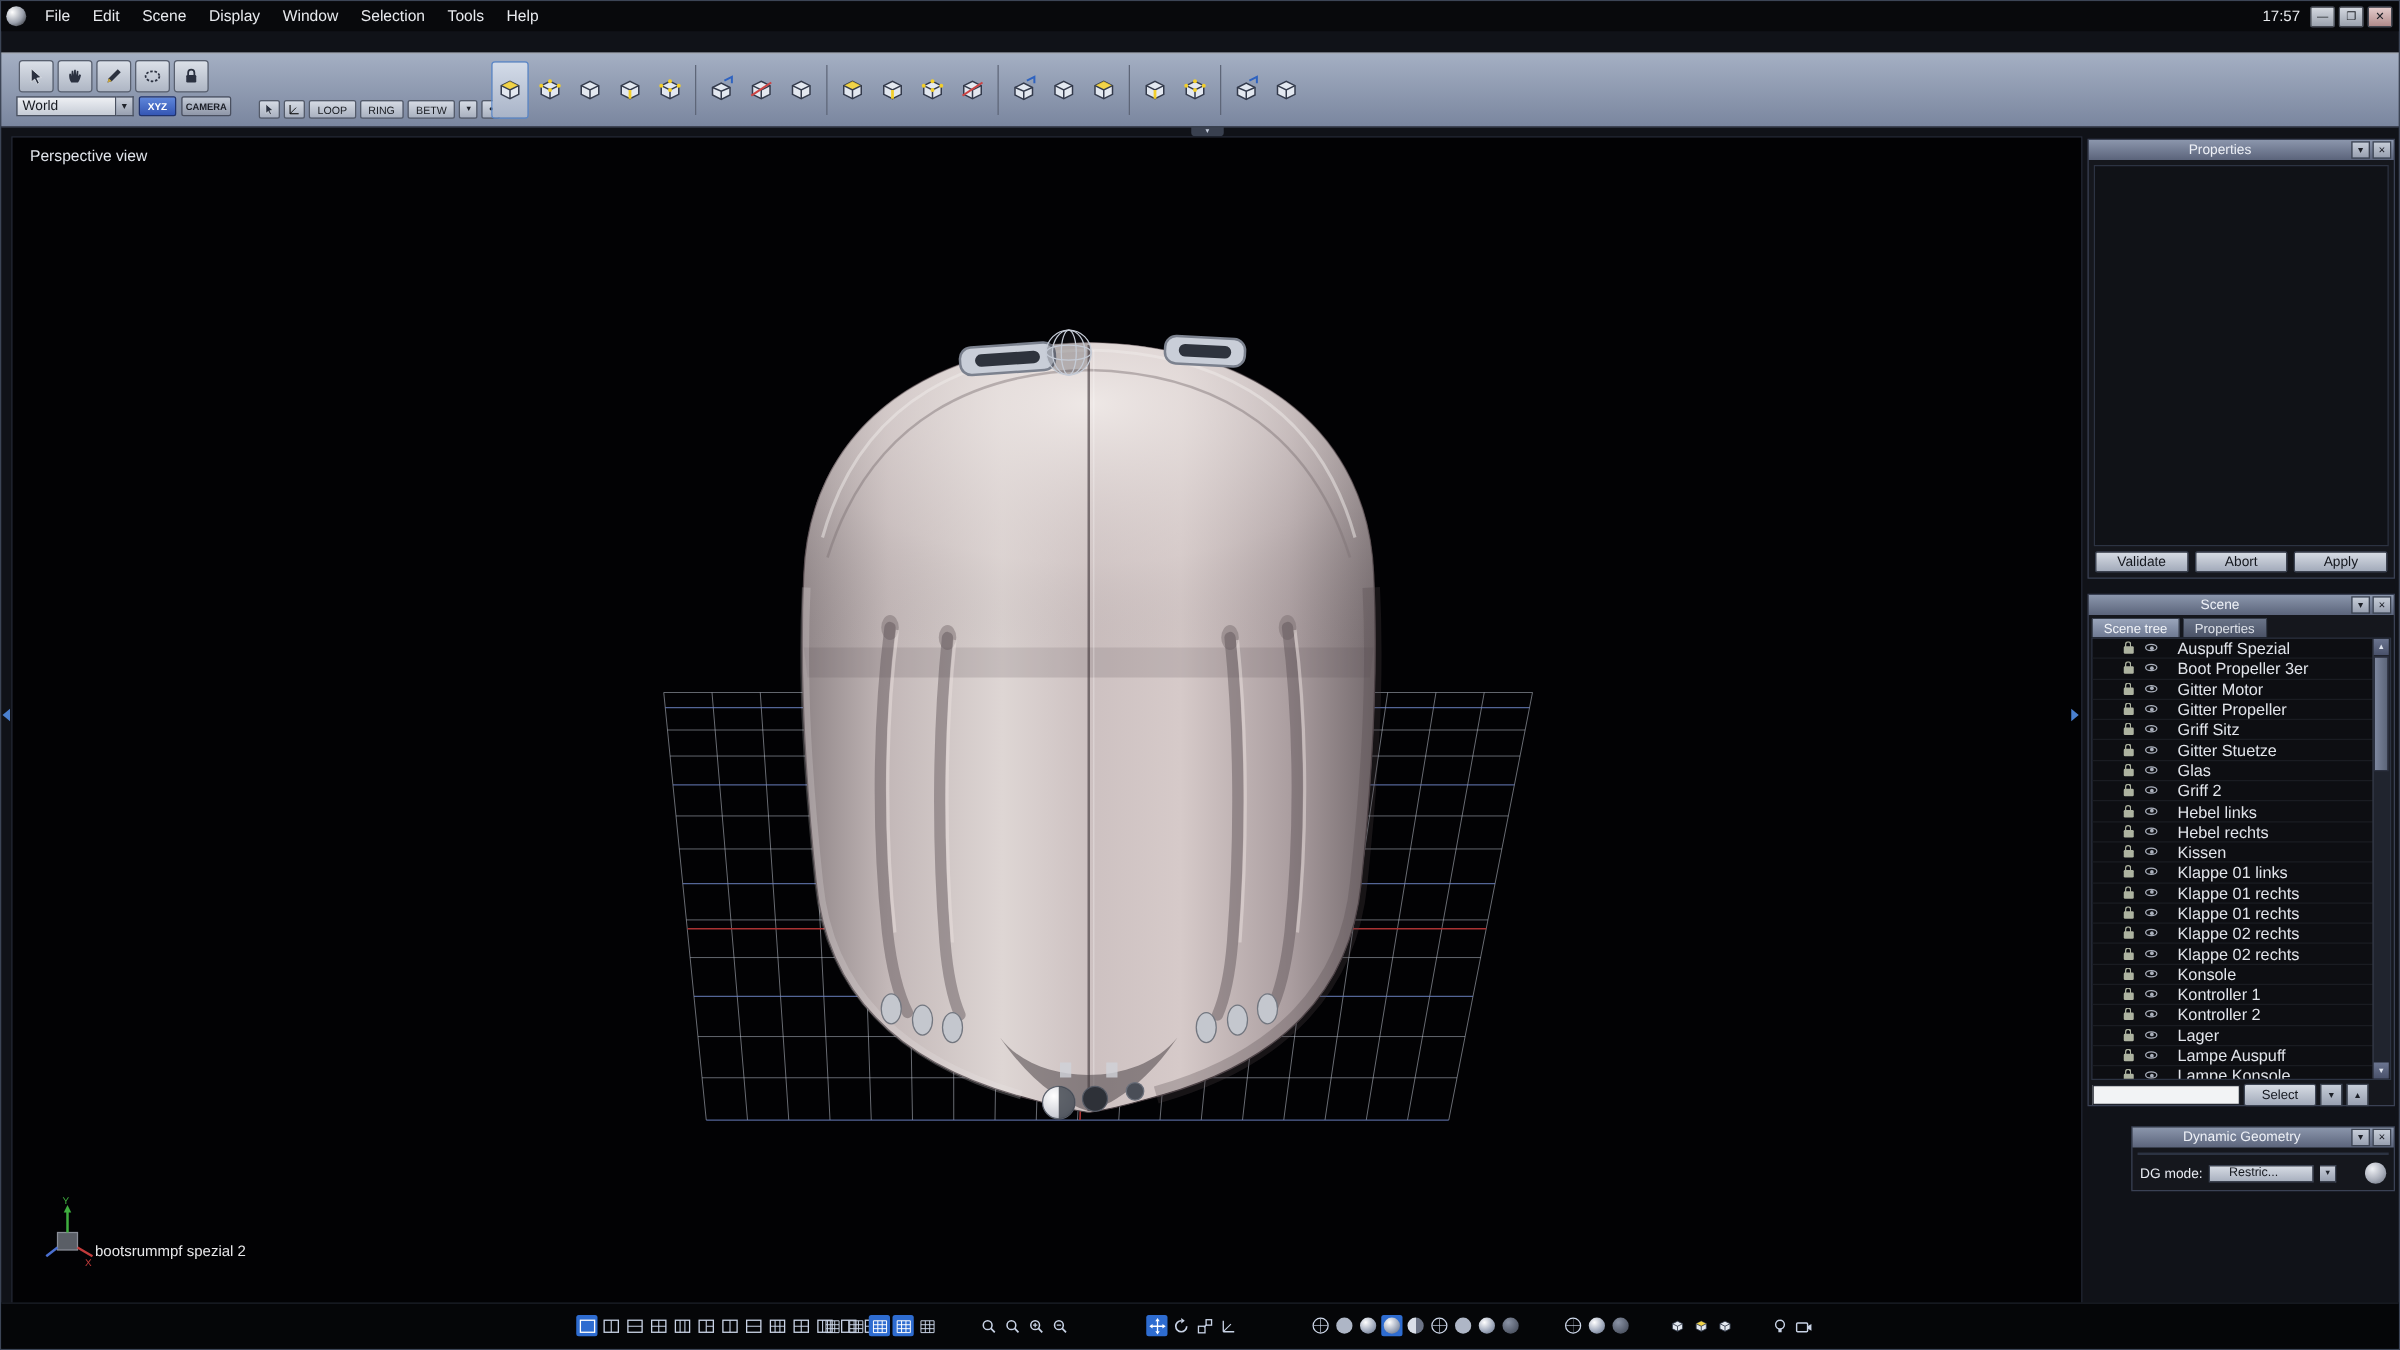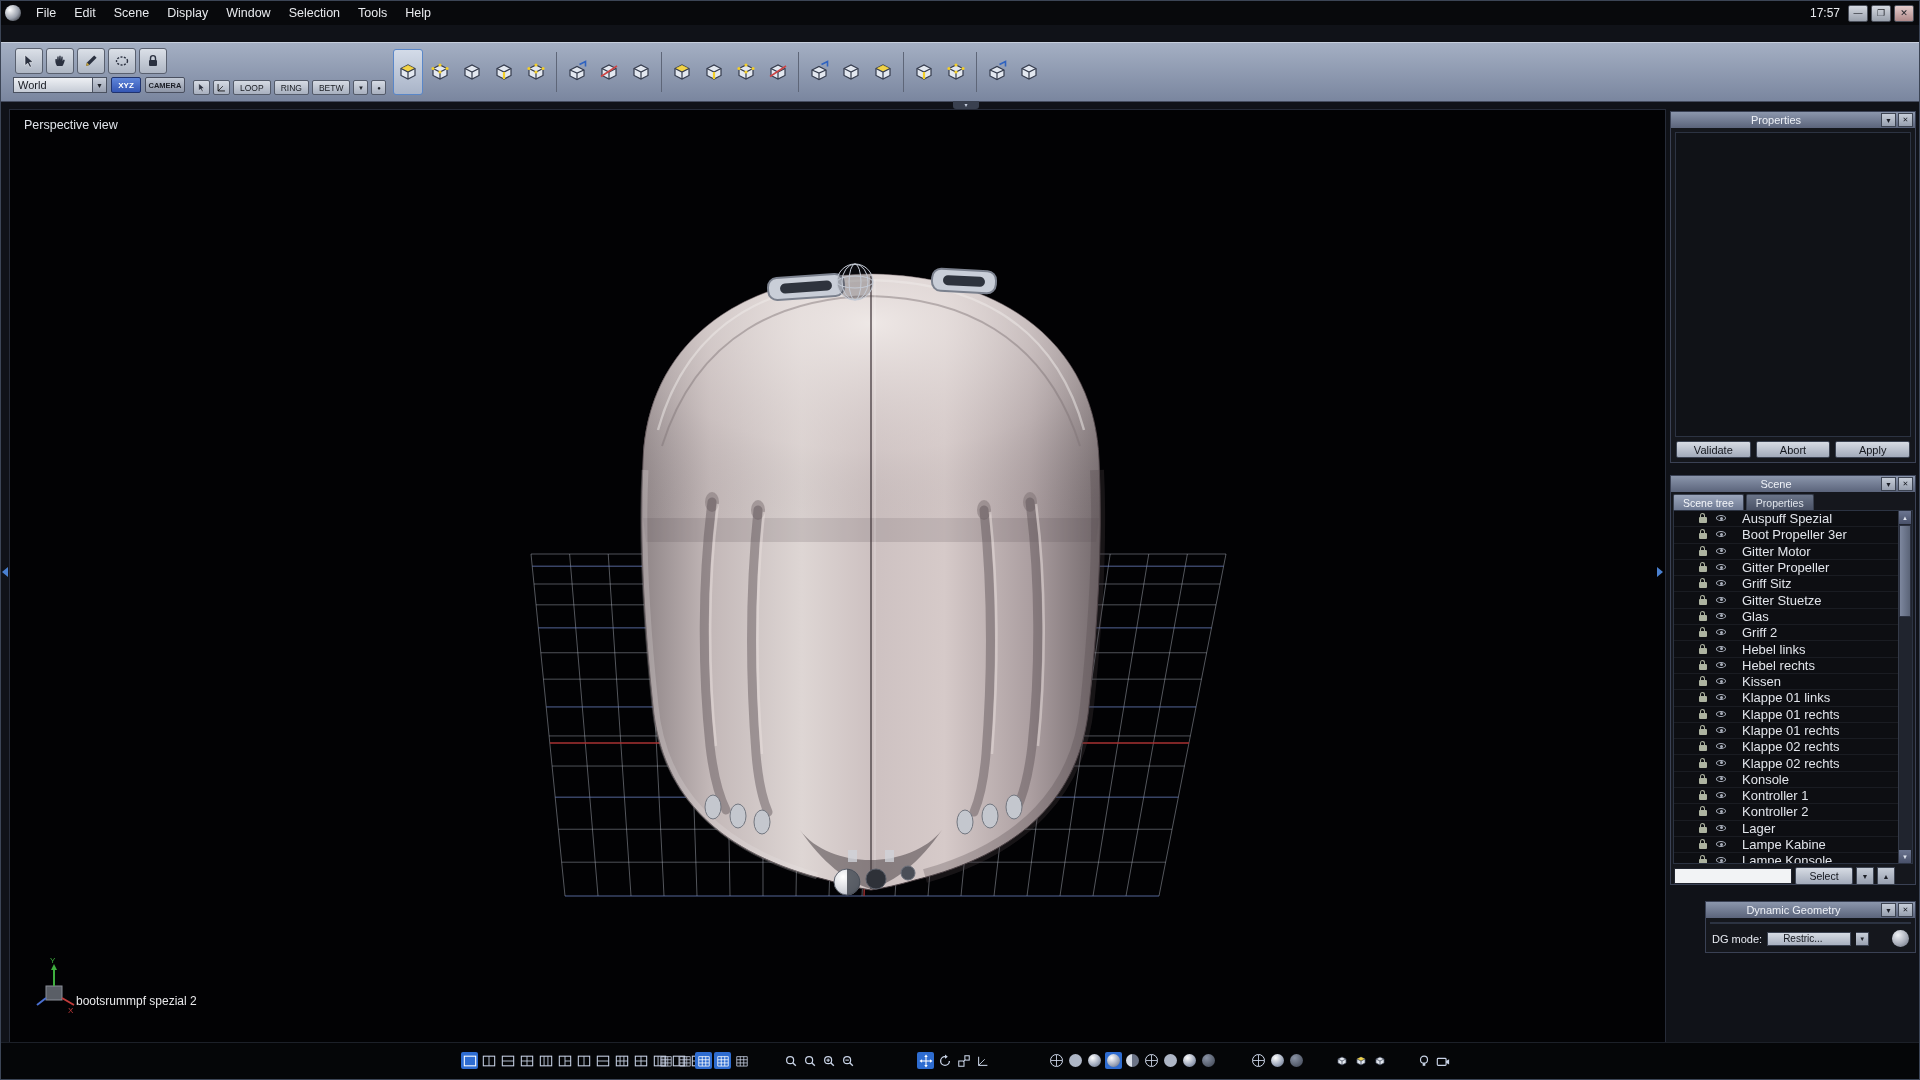--- a/index.html
+++ b/index.html
@@ -38,21 +38,21 @@
   .world-dd{display:flex;align-items:center;height:16px;}
   .world-box{width:80px;height:16px;background:linear-gradient(#eef0f4,#c6ccd6);
     border:1px solid #4a5160;font-size:11px;color:#181b22;display:flex;align-items:center;padding:0 4px;box-sizing:border-box;}
   .world-arrow{width:14px;height:16px;background:linear-gradient(#c9cfda,#98a0b0);
     border:1px solid #4a5160;border-left:none;font-size:7px;color:#20242c;
     display:flex;align-items:center;justify-content:center;box-sizing:border-box;}
   .xyz-btn{width:28px;height:14px;background:linear-gradient(#5f86da,#3456b4);border:1px solid #20336e;
     border-radius:2px;color:#fff;font-size:8px;font-weight:bold;display:flex;align-items:center;justify-content:center;}
   .camera-btn{width:38px;height:14px;background:linear-gradient(#c3cad6,#8f97a8);border:1px solid #4a5060;
     border-radius:2px;color:#1c1f27;font-size:7.5px;font-weight:bold;display:flex;align-items:center;justify-content:center;}
-  .mini-row{position:absolute;left:192px;top:37px;display:flex;align-items:center;gap:3px;}
+  .mini-row{position:absolute;left:206px;top:37px;display:flex;align-items:center;gap:3px;}
   .mini-ic{width:15px;height:13px;background:linear-gradient(#d6dbe4,#a8b0bf);border:1px solid #545b6a;
     border-radius:2px;display:flex;align-items:center;justify-content:center;}
   .mini-btn{height:13px;padding:0 6px;background:linear-gradient(#d6dbe4,#a8b0bf);border:1px solid #545b6a;
     border-radius:2px;font-size:8.5px;color:#191c22;display:flex;align-items:center;justify-content:center;}
   .mini-sq{width:13px;height:13px;background:linear-gradient(#d6dbe4,#a8b0bf);border:1px solid #545b6a;
     border-radius:2px;font-size:6px;color:#20242c;display:flex;align-items:center;justify-content:center;}
   .vm-tools{position:absolute;left:392px;top:4px;height:50px;display:flex;align-items:center;gap:2px;}
   .vm-tool{width:28px;height:44px;display:flex;align-items:center;justify-content:center;border:1px solid transparent;border-radius:3px;}
   .vm-tool.selected{background:linear-gradient(#d3dbe8,#a9b4c8);border:1px solid #5a87c8;}
   .vm-sep{width:1px;height:40px;background:#5e6678;margin:0 3px;}
@@ -723,21 +723,21 @@
               <span class="scene-label">Kontroller 2</span>
             </div>
             <div class="scene-row">
               <span class="lock-icon"></span>
               <span class="eye-icon"></span>
               <span class="scene-label">Lager</span>
             </div>
             <div class="scene-row">
               <span class="lock-icon"></span>
               <span class="eye-icon"></span>
-              <span class="scene-label">Lampe Kabine</span>
+              <span class="scene-label">Lampe Auspuff</span>
             </div>
             <div class="scene-row">
               <span class="lock-icon"></span>
               <span class="eye-icon"></span>
               <span class="scene-label">Lampe Konsole</span>
             </div>
           </div>
         <div class="vscroll">
           <div class="sb-btn up">▲</div>
           <div class="sb-thumb"></div>

